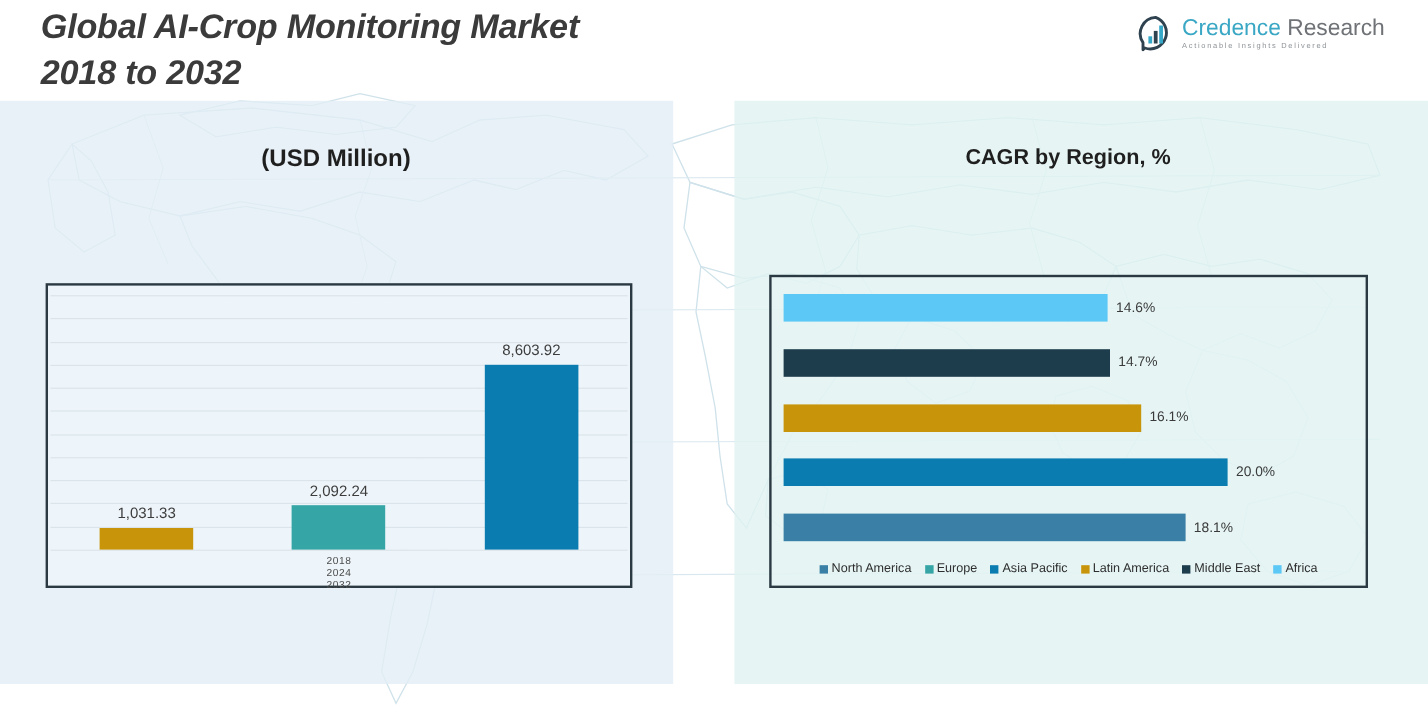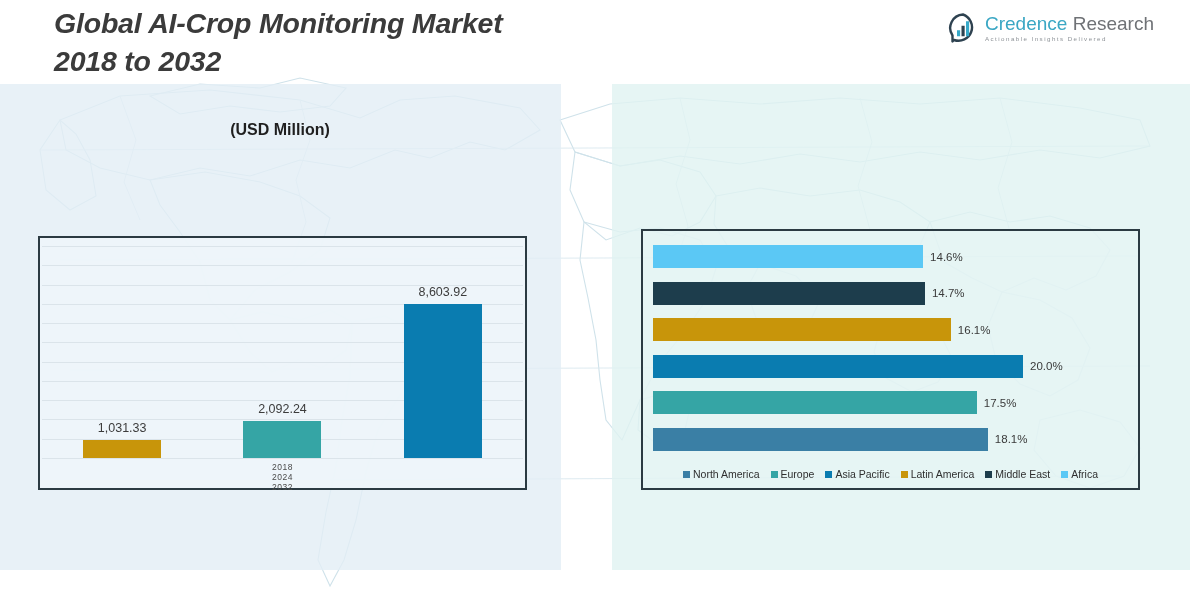--- a/index.html
+++ b/index.html
@@ -56,21 +56,21 @@
     position: absolute;
     left: 34px; top: 4px;
     width: 620px;
     font-size: 28.5px;
     font-weight: bold;
     font-style: italic;
     line-height: 1.34;
     color: #3b3b3b;
     letter-spacing: -0.2px;
   }
-  .title .line { display: block; margin-left: 20px; }
+  .title .line { display: block; }
 
   
   .logo {
     position: absolute;
     left: 948px; top: 9px;
     width: 200px; height: 38px;
     display: flex;
     align-items: center;
     gap: 7px;
   }
@@ -102,21 +102,21 @@
   .ct-left  { left: 30px; top: 118px; width: 500px; }
   .ct-right { left: 640px; top: 118px; width: 500px; }
 
   .ct-sub {
     font-size: 15px;
     font-weight: normal;
     line-height: 1.35;
     color: #3f3f3f;
   }
   .ct-main {
-    font-size: 16px;
+    font-size: 20px;
     font-weight: bold;
     line-height: 1.45;
     color: #1f1f1f;
   }
   .ct-right .ct-main { font-size: 18px; }
 
   
   .chart-left {
     position: absolute;
     left: 38px; top: 236px;
@@ -356,44 +356,43 @@
           </div>
         </div>
       <div class="xaxis-left" id="left-xaxis">
           <div class="xlab">2018</div>
           <div class="xlab">2024</div>
           <div class="xlab">2032</div>
         </div>
     </div>
   </div>
 
+  <div class="chart-title ct-right">
+    <div class="ct-main">CAGR by Region, %</div>
+  </div>
 
   <div class="chart-right">
     <div class="hbars" id="right-bars">
         <div class="hrow">
           <div class="hbar" style="width: 270.1px; background: rgb(91, 200, 245);"></div>
           <div class="hval">14.6%</div>
         </div>
         <div class="hrow">
           <div class="hbar" style="width: 271.95px; background: rgb(29, 61, 76);"></div>
           <div class="hval">14.7%</div>
         </div>
         <div class="hrow">
           <div class="hbar" style="width: 297.85px; background: rgb(200, 149, 10);"></div>
           <div class="hval">16.1%</div>
         </div>
         <div class="hrow">
           <div class="hbar" style="width: 370px; background: rgb(10, 124, 176);"></div>
           <div class="hval">20.0%</div>
         </div>
         <div class="hrow">
-          <div class="hbar" style="width: 323.75px; background: rgb(53, 165, 165);"></div>
-          <div class="hval">17.5%</div>
-        </div>
-        <div class="hrow">
           <div class="hbar" style="width: 334.85px; background: rgb(58, 127, 165);"></div>
           <div class="hval">18.1%</div>
         </div>
       </div>
     <div class="legend" id="right-legend">
         <div class="lg-item">
           <span class="lg-sw" style="background: rgb(58, 127, 165);"></span>
           <span class="lg-lb">North America</span>
         </div>
         <div class="lg-item">

